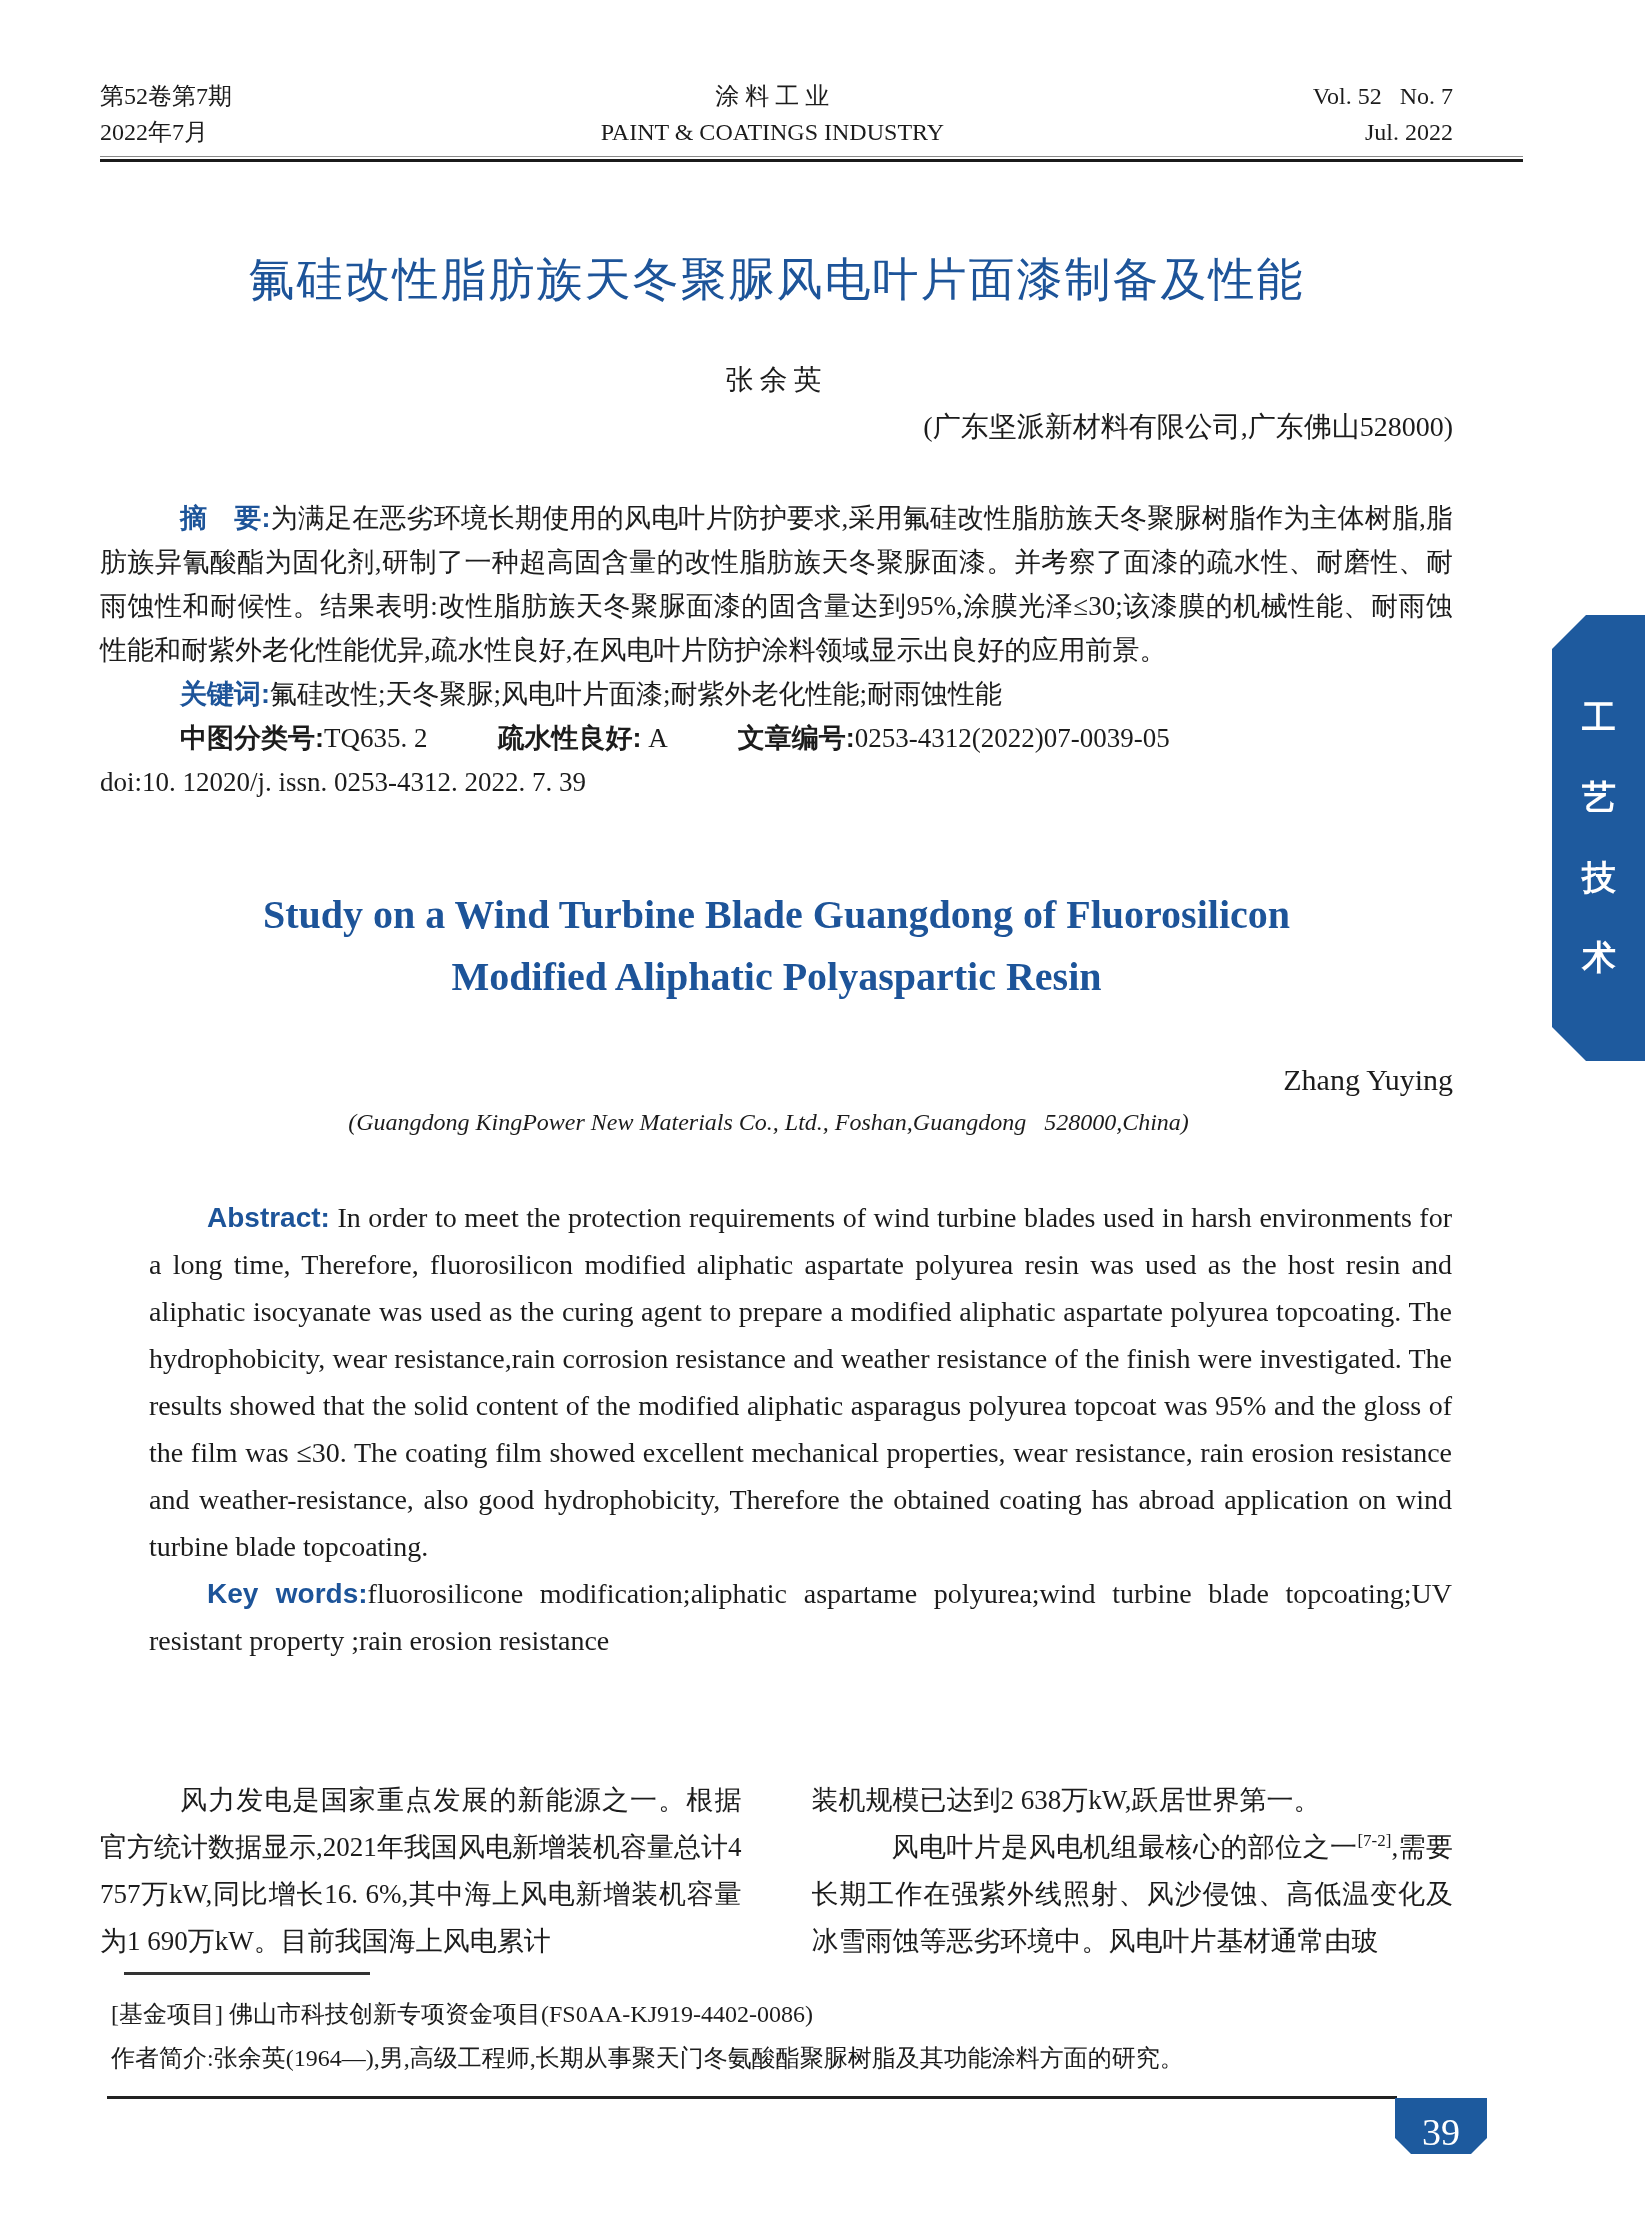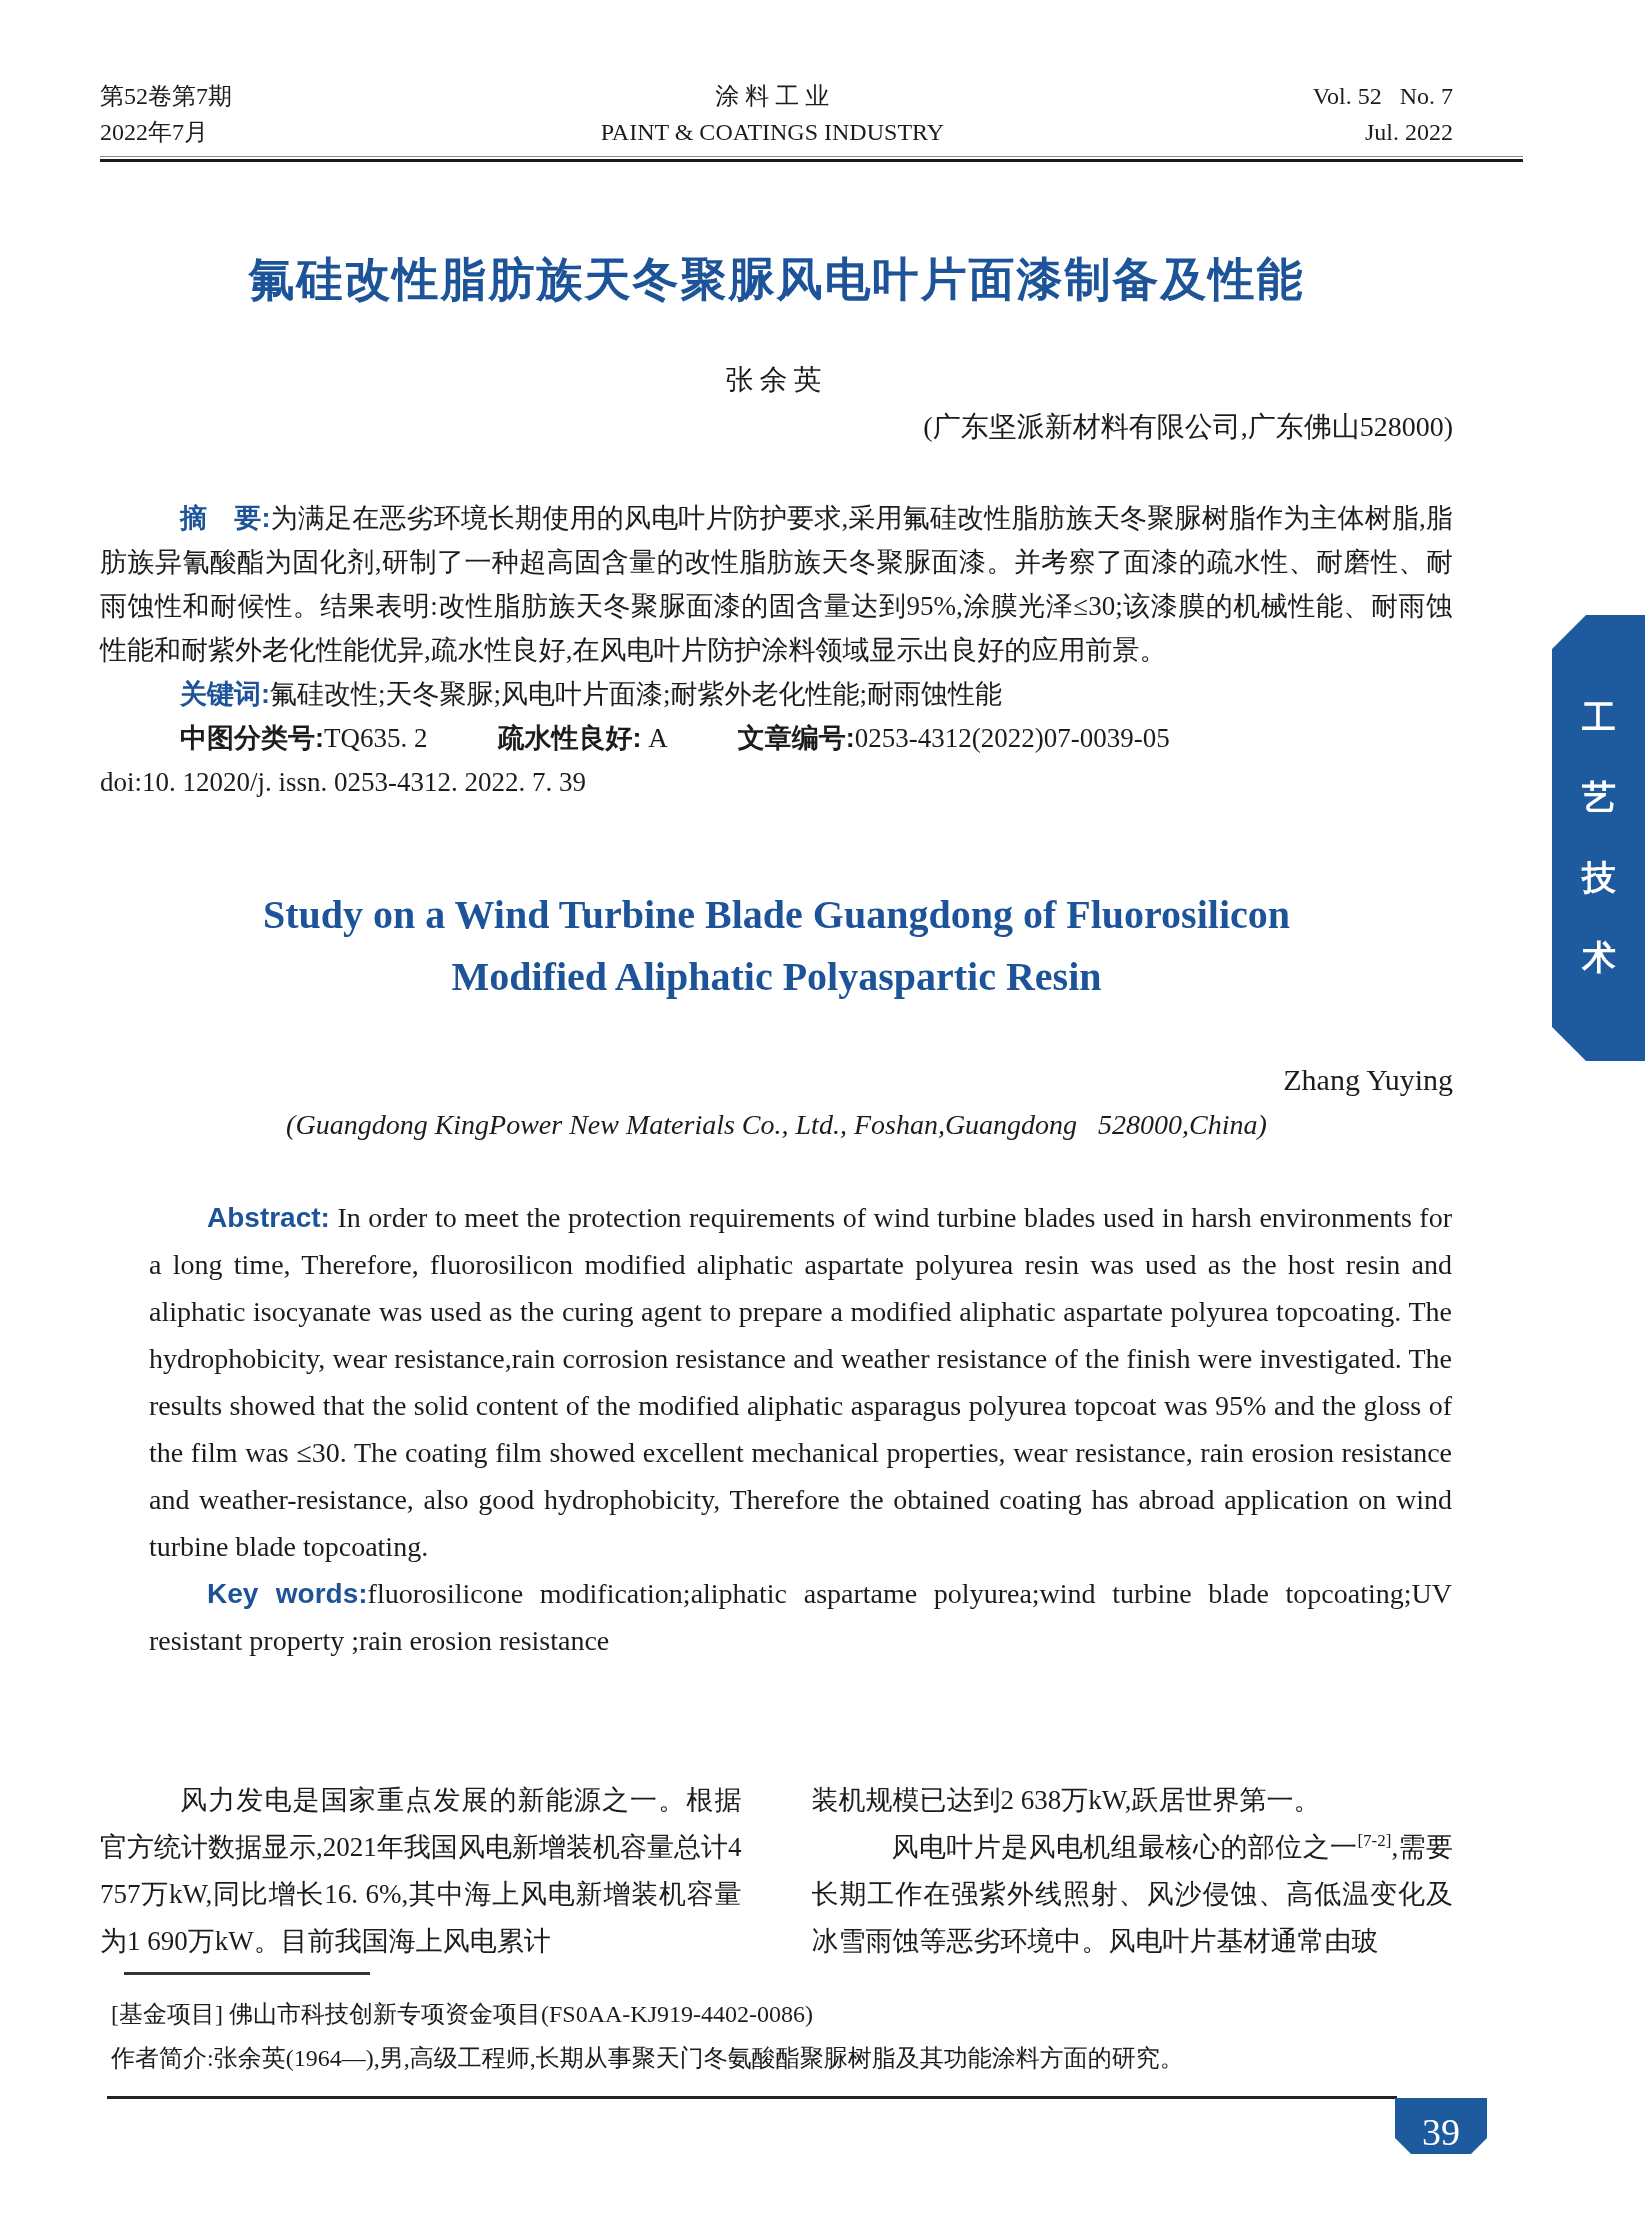--- a/index.html
+++ b/index.html
@@ -13,40 +13,40 @@
   .journal-header{position:absolute;top:78px;left:100px;width:1353px;
                   display:flex;justify-content:space-between;font-size:24px;line-height:36px;}
   .jh-left{text-align:left;}
   .jh-center{text-align:center;}
   .jh-right{text-align:right;}
   .header-rule{position:absolute;top:156px;left:100px;width:1423px;height:2px;
                border-top:1px solid #8a8a8a;border-bottom:3px solid #1b1b1b;}
 
   
   .title-cn{position:absolute;top:249px;left:100px;width:1353px;text-align:center;
-            font-size:46px;font-weight:bold;letter-spacing:2px;color:#1d5499;
+            font-size:46px;font-weight:normal;letter-spacing:2px;color:#1d5499;
             font-family:"Liberation Sans","DejaVu Sans",sans-serif;}
   .author-cn{position:absolute;top:361px;left:100px;width:1353px;text-align:center;
              font-size:28px;letter-spacing:6px;}
   .affil-cn{position:absolute;top:408px;left:100px;width:1353px;text-align:right;font-size:28px;}
 
   
   .front-matter{position:absolute;top:496px;left:100px;width:1353px;
                 font-size:27px;line-height:44px;}
   .front-matter p{margin:0;text-align:justify;}
   .indent2{text-indent:80px;}
   .lbl{font-weight:bold;font-family:"Liberation Sans","DejaVu Sans",sans-serif;}
   .pairgap{display:inline-block;width:70px;}
 
   
   .title-en{position:absolute;top:884px;left:100px;width:1353px;text-align:center;
             font-size:40px;font-weight:bold;line-height:62px;color:#1d5499;}
   .author-en{position:absolute;top:1063px;left:100px;width:1353px;text-align:right;font-size:30px;}
-  .affil-en{position:absolute;top:1109px;left:100px;width:1353px;text-align:center;
-            font-size:28px;font-style:italic;}
+  .affil-en{position:absolute;top:1109px;left:92px;width:1353px;text-align:center;
+            font-size:24px;font-style:italic;}
 
   
   .abstract-en{position:absolute;top:1194px;left:149px;width:1303px;
                font-size:28px;line-height:47px;}
   .abstract-en p{margin:0;text-align:justify;}
   .abstract-en .first{text-indent:58px;}
 
   
   .cn-body{position:absolute;top:1777px;left:100px;width:1353px;display:flex;gap:70px;
            font-size:27px;line-height:47px;}

